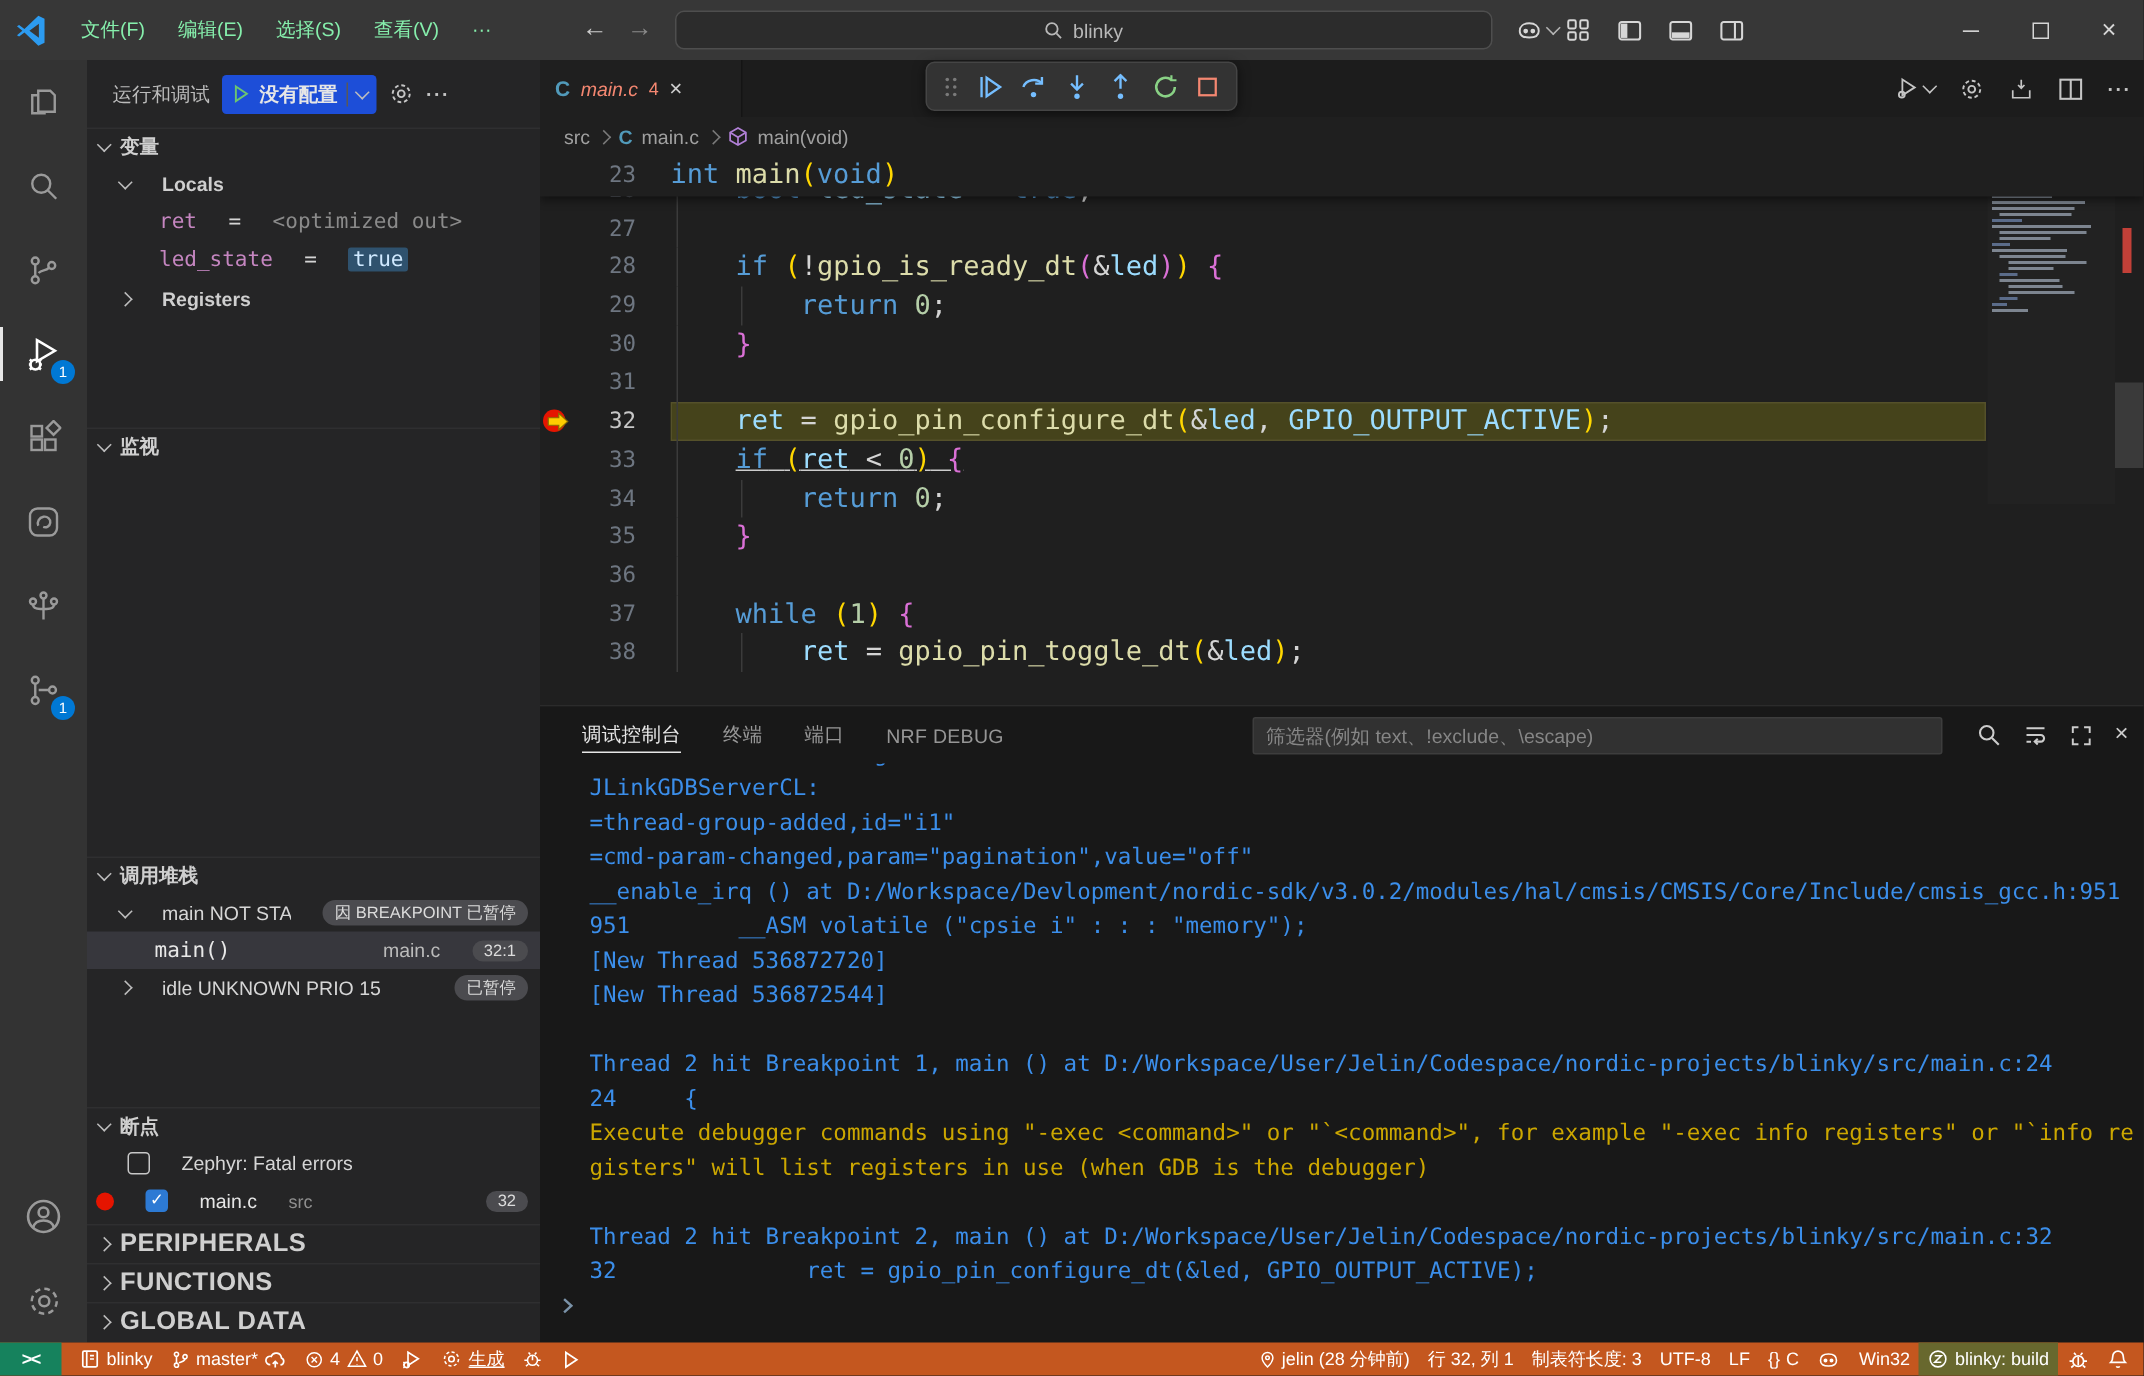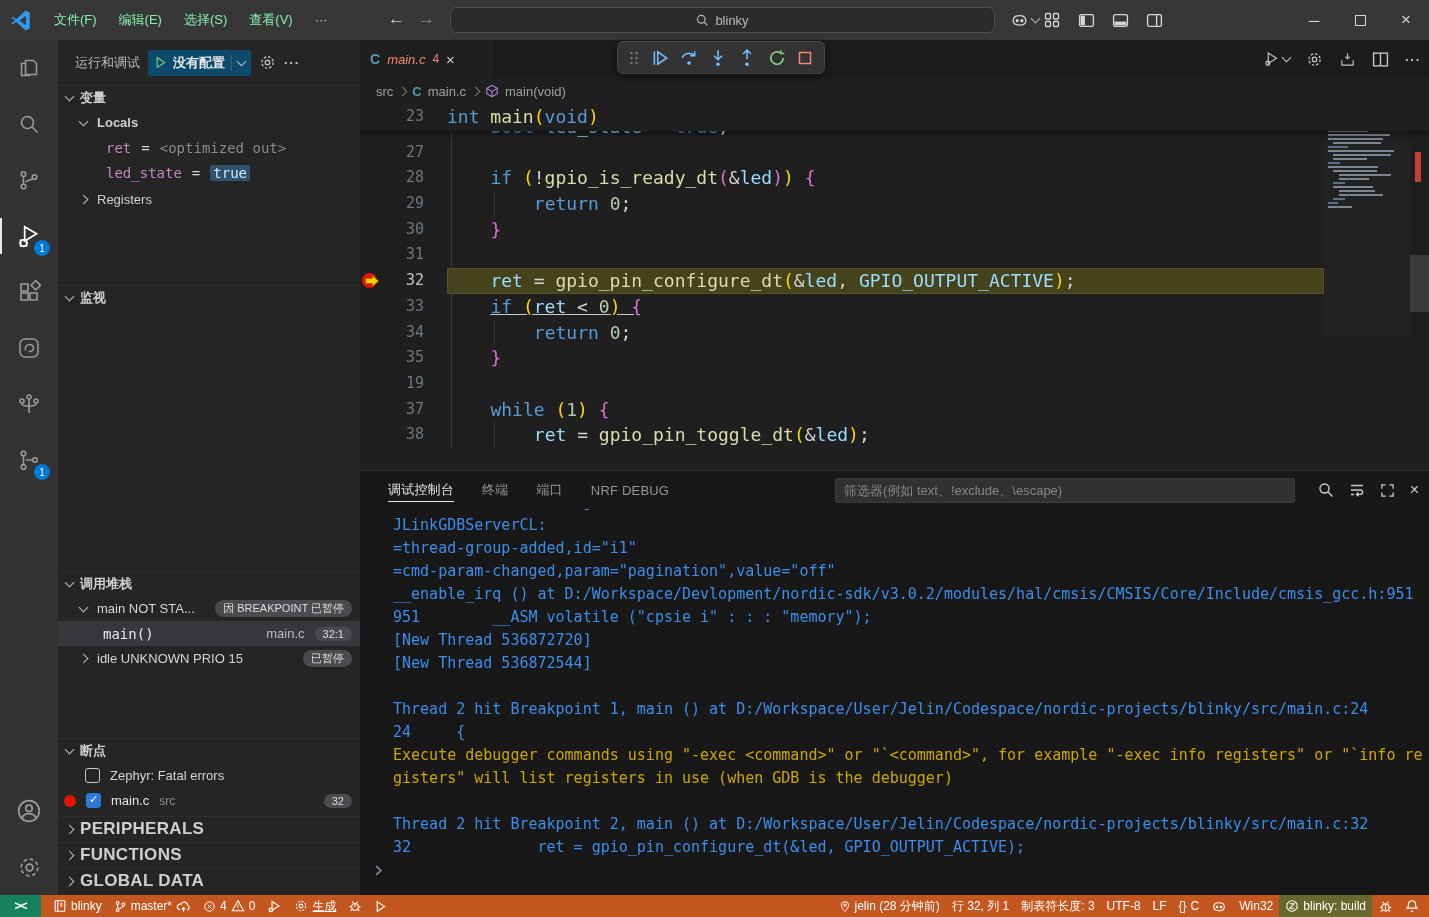--- a/index.html
+++ b/index.html
@@ -17,28 +17,28 @@
 .layicon{width:30px;height:30px;display:flex;align-items:center;justify-content:center}
 
 #activitybar{left:0;top:40px;width:58px;height:855px;background:#333333;display:flex;flex-direction:column}
 .actslot{height:56px;display:flex;align-items:center;justify-content:center;position:relative}
 .actslot.active::before{content:"";position:absolute;left:0;top:10px;bottom:10px;width:2px;background:#e7e7e7}
 .abadge{position:absolute;right:8px;bottom:8px;min-width:16px;height:16px;border-radius:9px;background:#0078d4;color:#fff;
   font-size:10px;display:flex;align-items:center;justify-content:center;padding:0 3px}
 
 #sidebar{left:58px;top:40px;width:302px;height:855px;background:#252526;overflow:hidden}
 #sbheader{position:absolute;left:0;top:0;width:100%;height:45px;display:flex;align-items:center;padding-left:17px;gap:8px}
-#cfgbox{display:flex;align-items:center;height:26px;background:#0c4a6e;border-radius:3px;padding:0 6px;gap:6px}
+#cfgbox{display:flex;align-items:center;height:26px;background:#1d4ed8;border-radius:3px;padding:0 6px;gap:6px}
 #cfgbox .divider{width:1px;height:16px;background:#585858}
 .sect{position:absolute;left:0;width:100%;border-top:1px solid #2f2f30}
 .sect-h{height:24px;display:flex;align-items:center;gap:7px;padding-left:8px;font-weight:bold;color:#cfcfcf}
 .chev{display:inline-block;width:7px;height:7px;border-right:1.4px solid #bdbdbd;border-bottom:1.4px solid #bdbdbd;
   transform:rotate(45deg);margin-top:-3px;flex:none}
 .chev.right{transform:rotate(-45deg);margin-top:0}
-.srow{height:25px;display:flex;align-items:center;gap:10px}
+.srow{height:25px;display:flex;align-items:center;gap:21px}
 .mono{font-family:"DejaVu Sans Mono",monospace}
 .vn{color:#c586c0;font-size:14px}
 .vv{color:#8a8a8a;font-size:14px}
 .vhl{background:rgba(56,120,170,.55);color:#cfe9ff;padding:0 3px;border-radius:2px}
 .pill{background:#4b4b4f;border-radius:10px;padding:1px 8px;font-size:11px;color:#dcdcdc;flex:none}
 .selrow{background:#37373d}
 .cb{width:15px;height:15px;border:1px solid #c8c8c8;border-radius:3px;flex:none;position:relative}
 .cb.checked{background:#2d7ad4;border-color:#2d7ad4}
 .cb.checked::after{content:"\2713";position:absolute;left:2px;top:-1px;color:#fff;font-size:11px;font-weight:bold}
 .bpdot{width:12px;height:12px;border-radius:50%;background:#e51400;flex:none}
@@ -297,21 +297,21 @@
       <span class="vv" style="color:#d4d4d4">=</span>
       <span class="vv">&lt;optimized out&gt;</span>
     </div>
     <div class="srow mono" style="padding-left:48px">
       <span class="vn">led_state</span>
       <span class="vv" style="color:#d4d4d4">=</span>
       <span class="vv vhl">true</span>
     </div>
     <div class="srow" style="padding-left:22px;margin-top:2px">
       <span class="chev right"></span>
-        <span style="font-weight:normal;color:#cfcfcf">Registers</span>
+        <span style="font-weight:bold;color:#cfcfcf">Registers</span>
     </div>
   </div>
 
   <div class="sect" style="top:245px;height:286px">
     <div class="sect-h">
       <span class="chev"></span>
         <span>监视</span>
     </div>
   </div>
 
@@ -539,21 +539,21 @@
         <span class="ln">34</span>
         <span class="cw" style="padding-left: 86.8px;"><span class="guide" style="left: 4px;"></span><span class="guide" style="left: 47.4px;"></span><span class="tk-kw">return</span><span class="tk-op"> </span><span class="tk-num">0</span><span class="tk-op">;</span></span>
       </div>
       <div class="cl">
         <span class="gut"></span>
         <span class="ln">35</span>
         <span class="cw" style="padding-left: 43.4px;"><span class="guide" style="left: 4px;"></span><span class="tk-p2">}</span></span>
       </div>
       <div class="cl">
         <span class="gut"></span>
-        <span class="ln">19</span>
+        <span class="ln">36</span>
         <span class="cw" style="padding-left: 43.4px;"><span class="guide" style="left: 4px;"></span></span>
       </div>
       <div class="cl">
         <span class="gut"></span>
         <span class="ln">37</span>
         <span class="cw" style="padding-left: 43.4px;"><span class="guide" style="left: 4px;"></span><span class="tk-kw">while</span><span class="tk-op"> </span><span class="tk-p1">(</span><span class="tk-num">1</span><span class="tk-p1">)</span><span class="tk-p2"> {</span></span>
       </div>
       <div class="cl">
         <span class="gut"></span>
         <span class="ln">38</span>

